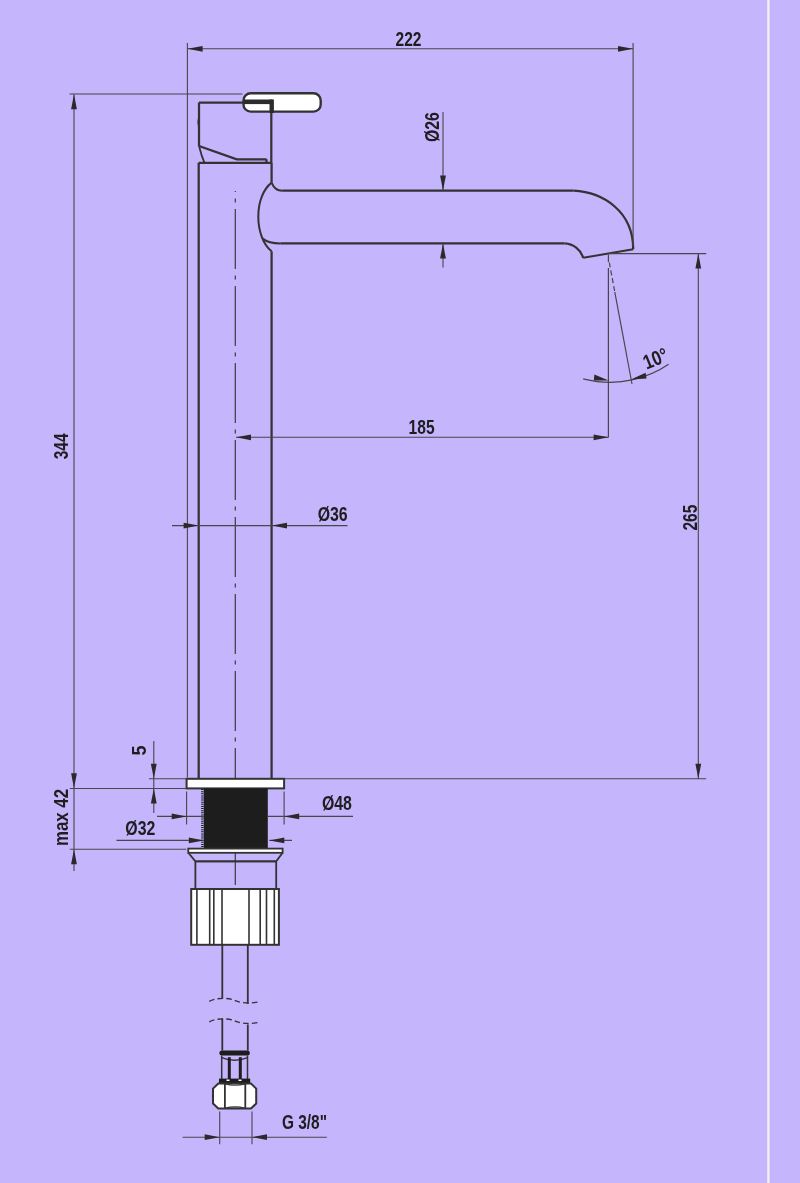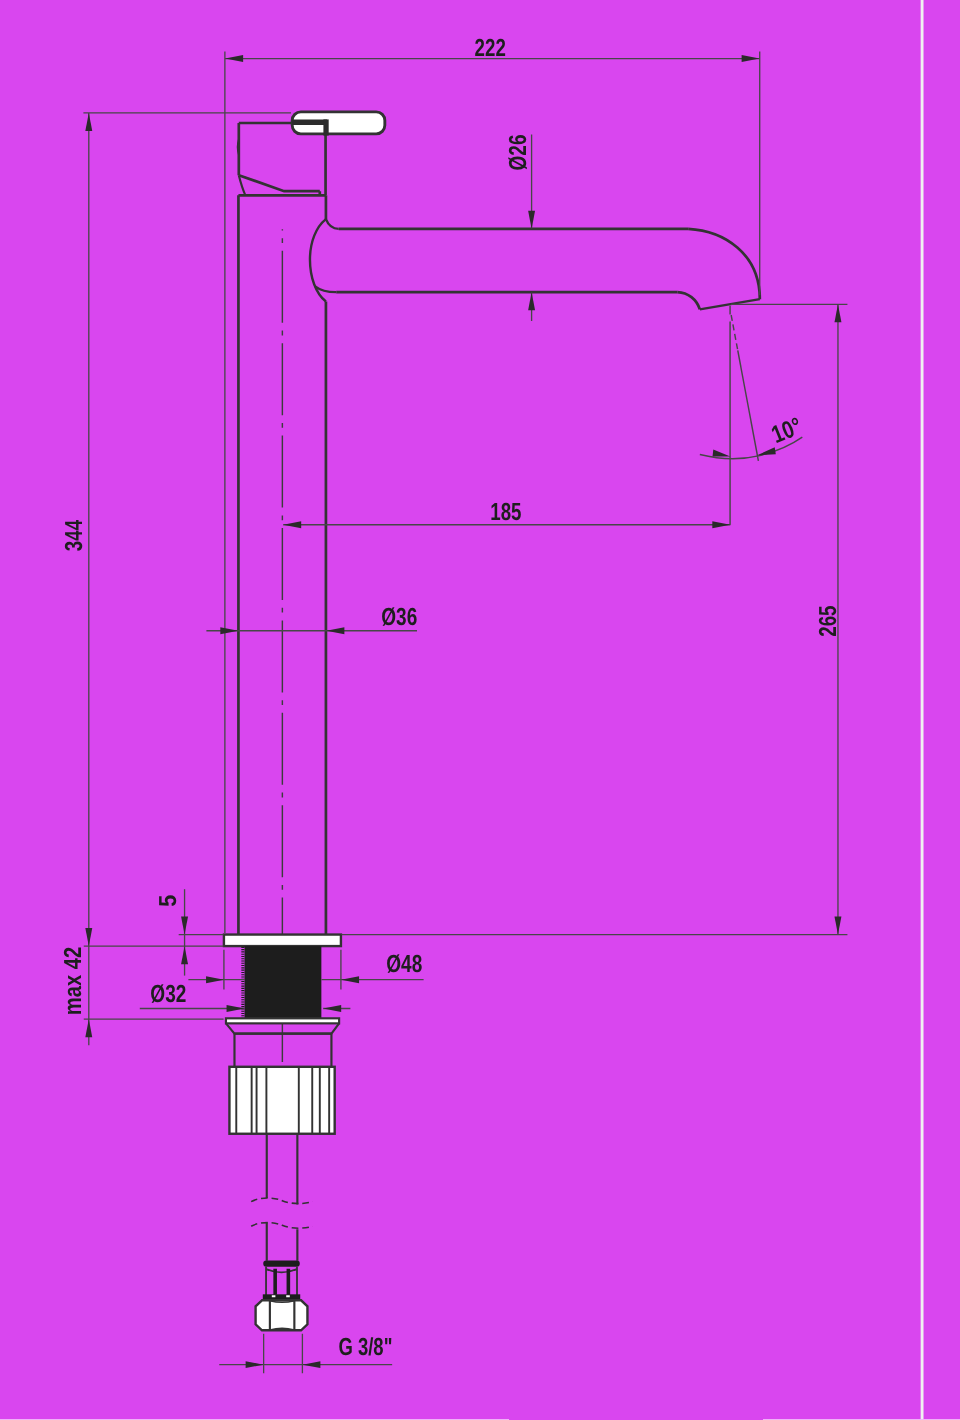--- a/index.html
+++ b/index.html
@@ -1,16 +1,16 @@
 <!DOCTYPE html>
 <html><head>
 <meta charset="utf-8">
 <style>
   html,body{margin:0;padding:0;background:#ffffff;}
-  .page{position:relative;width:800px;height:1183px;background:#d946ef;overflow:hidden;}
+  .page{position:relative;width:800px;height:1183px;background:#c4b5fd;overflow:hidden;}
   svg{position:absolute;left:0;top:0;}
   text{font-family:"Liberation Sans", sans-serif;fill:#1e1e1e;}
 </style>
 </head>
 <body>
 <div class="page">
 <svg width="800" height="1183" viewBox="0 0 800 1183">
 <defs></defs>
 
 <rect x="767.2" y="0" width="2.4" height="1183" fill="#f0f0f0"></rect>

